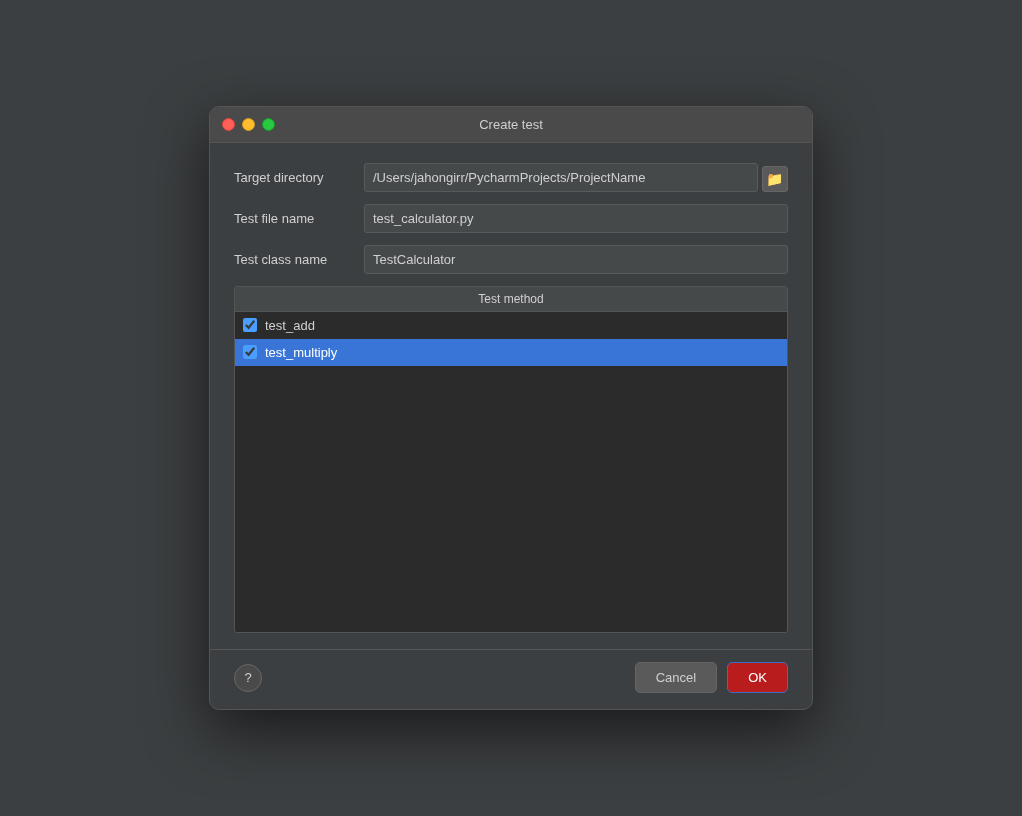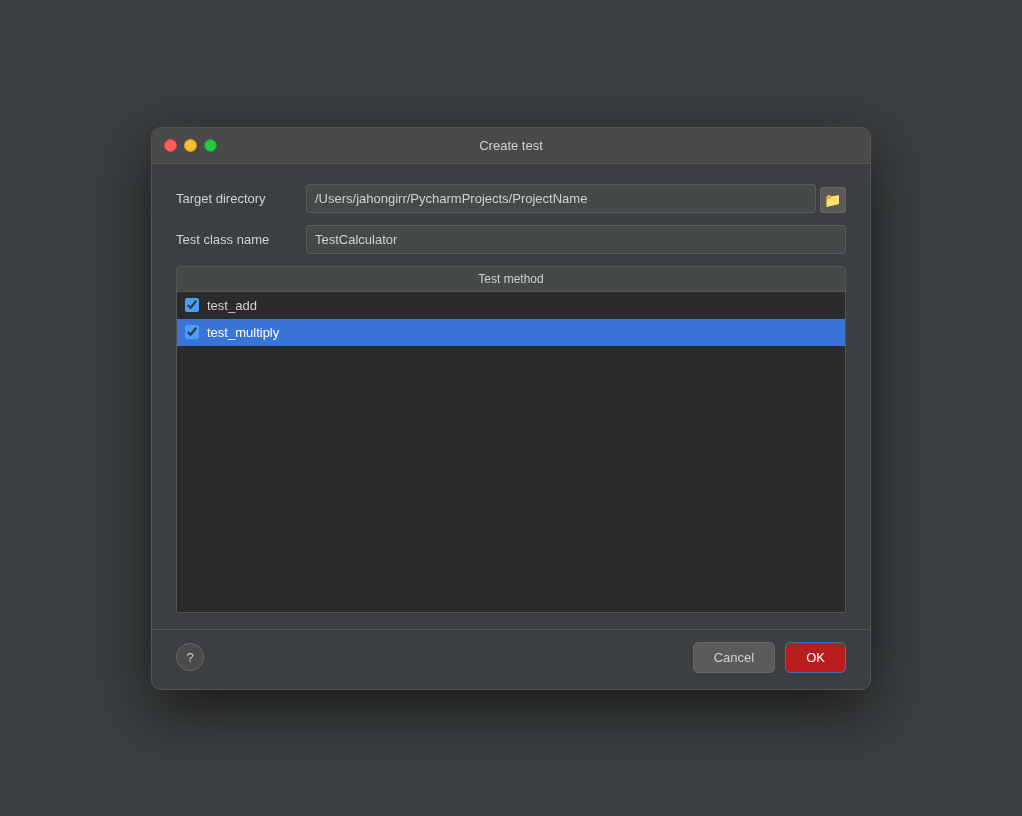--- a/index.html
+++ b/index.html
@@ -11,21 +11,21 @@
     body {
       background: #3c3f41;
       display: flex;
       align-items: center;
       justify-content: center;
       min-height: 100vh;
       font-family: -apple-system, BlinkMacSystemFont, "Segoe UI", sans-serif;
     }
 
     .dialog {
-      width: 720px;
+      width: 604px;
       background: #3c3f41;
       border-radius: 10px;
       overflow: hidden;
       box-shadow: 0 20px 60px rgba(0,0,0,0.6);
       border: 1px solid #555;
     }
 
     .title-bar {
       background: #4a4a4a;
       display: flex;
@@ -218,20 +218,26 @@
     <div class="form-row">
       <span class="form-label">Target directory</span>
       <div class="form-input-wrapper">
         <input class="form-input" type="text" value="/Users/jahongirr/PycharmProjects/ProjectName" style="">
         <button class="folder-icon-btn">
           <span>📁</span>
         </button>
       </div>
     </div>
 
+    <div class="form-row">
+      <span class="form-label">Test file name</span>
+      <div class="form-input-wrapper">
+        <input class="form-input" type="text" value="test_calculator.py" style="">
+      </div>
+    </div>
 
     <div class="form-row">
       <span class="form-label">Test class name</span>
       <div class="form-input-wrapper">
         <input class="form-input" type="text" value="TestCalculator" style="">
       </div>
     </div>
 
     <div class="test-method-section">
       <div class="test-method-header">Test method</div>

